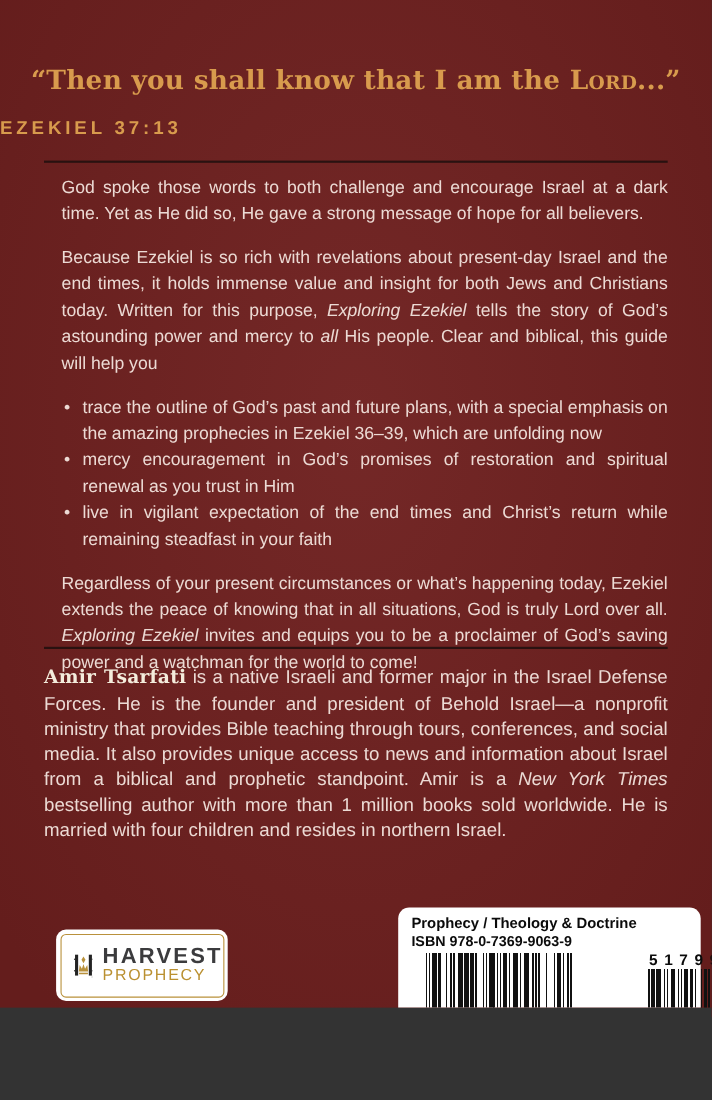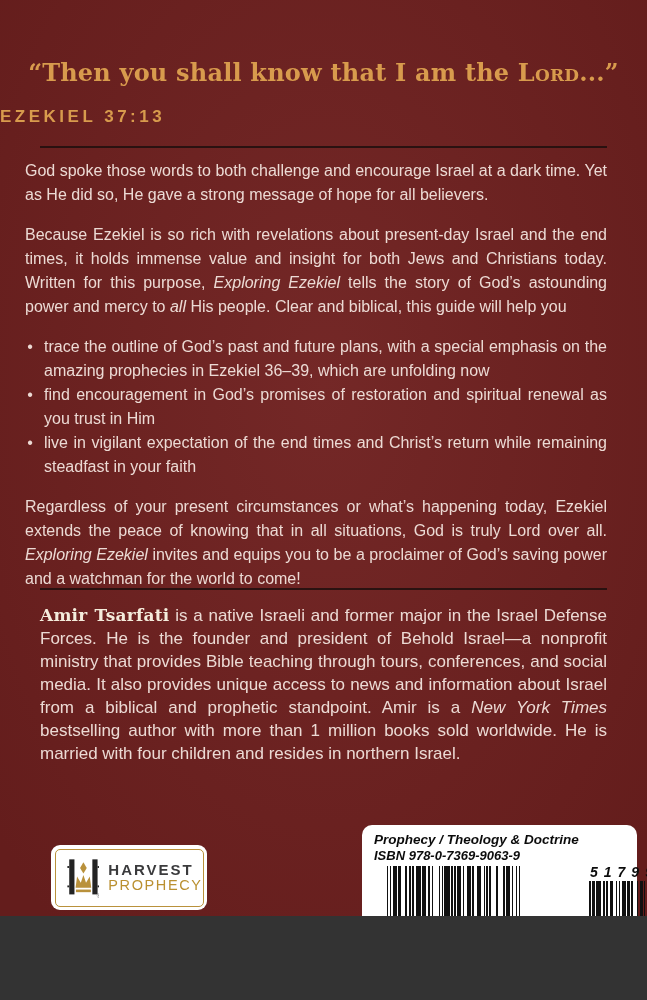--- a/index.html
+++ b/index.html
@@ -42,21 +42,21 @@
     letter-spacing:3.5px;
     color:var(--gold);
   }
   .rule{
     position:absolute;left:40px;right:40px;height:2px;
     background:var(--divider);opacity:.85;border:0;margin:0;
   }
   .rule-top{top:146px;}
   .rule-mid{top:588px;}
   .copy{
-    position:absolute;left:25px;right:40px;top:159px;
+    position:absolute;left:56px;right:40px;top:159px;
     font-size:16px;line-height:24px;
     text-align:justify;
   }
   .copy p{margin:0 0 16px 0;}
   .copy .it, .it{font-style:italic;}
   ul.points{list-style:none;margin:16px 0 16px 0;padding:0;}
   ul.points li{display:flex;gap:9px;margin:0;}
   ul.points .dot{flex:0 0 10px;text-align:center;}
   ul.points .ptext{flex:1;text-align:justify;}
   .bio{
@@ -74,38 +74,38 @@
     position:absolute;left:51px;top:845px;width:156px;height:65px;
     background:#fff;border-radius:9px;
   }
   .logo-inner{
     position:absolute;inset:3.5px;
     border:1.5px solid var(--logo-gold);border-radius:5px;
     display:flex;align-items:center;gap:9px;padding-left:11px;box-sizing:border-box;
   }
   .wordmark{line-height:1.05;}
   .wordmark .wm1{
-    font-size:15px;font-weight:700;letter-spacing:2px;color:var(--wordmark-dark);
+    font-size:20px;font-weight:700;letter-spacing:2px;color:var(--wordmark-dark);
   }
   .wordmark .wm2{
     font-size:14.5px;font-weight:400;letter-spacing:1.6px;color:var(--wordmark-gold);
   }
   .imprint{
     position:absolute;left:21px;top:925px;width:216px;
     text-align:center;color:#F2EBDF;
     font-variant:small-caps;font-weight:700;letter-spacing:.6px;
     line-height:1.45;
   }
   .imprint .im1{font-size:13px;}
   .imprint .im2{font-size:14px;}
   
   .barcode-box{
     position:absolute;left:362px;top:825px;width:275px;height:113px;
     background:#fff;border-radius:10px;color:#0B0B0B;
-    padding:7px 12px 18px 12px;box-sizing:border-box;font-style:italic;
+    padding:7px 12px 18px 12px;box-sizing:border-box;
   }
   .bc-category{font-size:13.5px;font-weight:700;line-height:16px;}
   .bc-isbn{font-size:13px;font-weight:700;line-height:15px;}
   .bc-row{display:flex;align-items:flex-start;gap:18px;margin-top:3px;padding-left:13px;}
   .bc-main{position:relative;}
   .bc-main svg{display:block;}
   .bc-first{
     position:absolute;left:-13px;bottom:-2px;
     font-size:13px;font-weight:700;
   }
@@ -134,21 +134,21 @@
   <div class="copy">
     <p><span>God spoke those words to both challenge and encourage Israel at a dark time. Yet as He did so, He gave a strong message of hope for all believers.</span></p>
     <p><span>Because Ezekiel is so rich with revelations about present-day Israel and the end times, it holds immense value and insight for both Jews and Christians today. Written for this purpose, </span><span class="it">Exploring Ezekiel</span><span> tells the story of God’s astounding power and mercy to </span><span class="it">all</span><span> His people. Clear and biblical, this guide will help you</span></p>
     <ul class="points">
       <li>
         <span class="dot">•</span>
         <span class="ptext"><span>trace the outline of God’s past and future plans, with a special emphasis on the amazing prophecies in Ezekiel 36–39, which are unfolding now</span></span>
       </li>
       <li>
         <span class="dot">•</span>
-        <span class="ptext"><span>find encouragement in God’s promises of restoration and spiritual renewal as you trust in Him</span></span>
+        <span class="ptext"><span>mercy encouragement in God’s promises of restoration and spiritual renewal as you trust in Him</span></span>
       </li>
       <li>
         <span class="dot">•</span>
         <span class="ptext"><span>live in vigilant expectation of the end times and Christ’s return while remaining steadfast in your faith</span></span>
       </li>
     </ul>
     <p><span>Regardless of your present circumstances or what’s happening today, Ezekiel extends the peace of knowing that in all situations, God is truly Lord over all. </span><span class="it">Exploring Ezekiel</span><span> invites and equips you to be a proclaimer of God’s saving power and a watchman for the world to come!</span></p>
   </div>
 
   <div class="rule rule-mid"></div>

